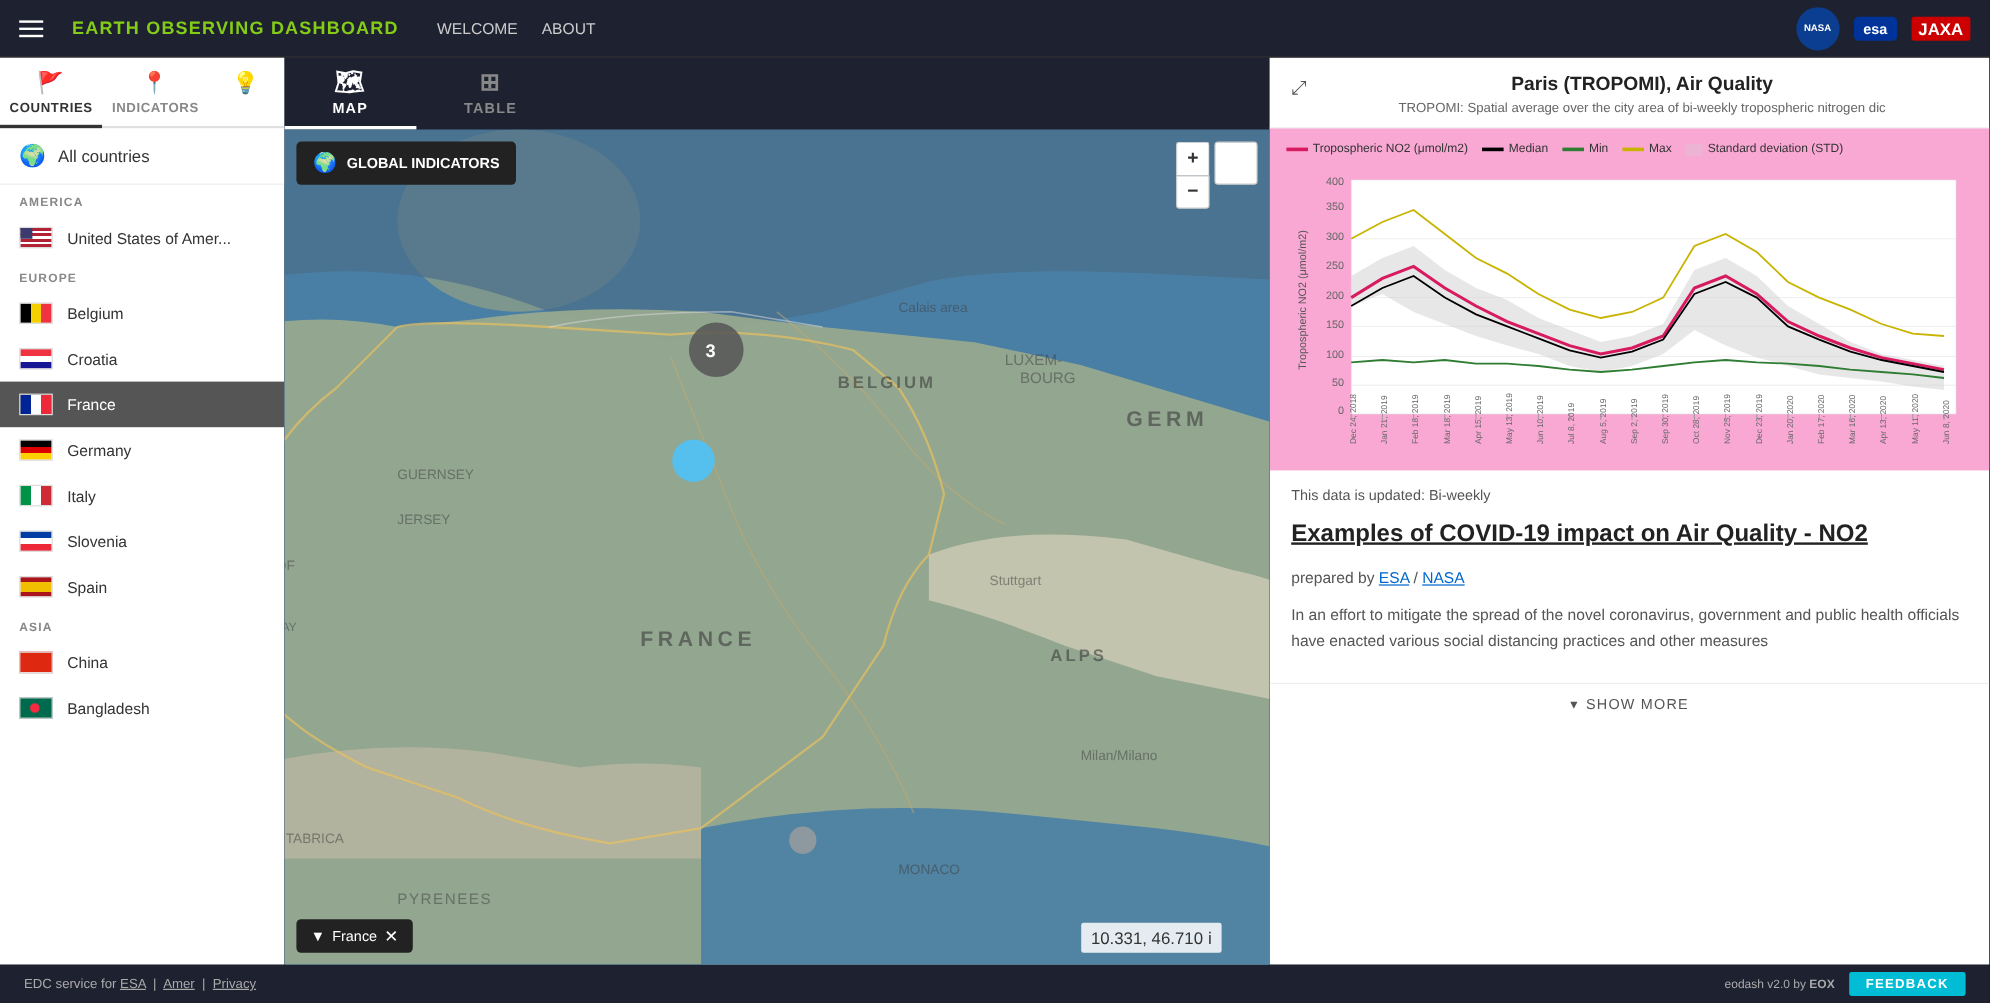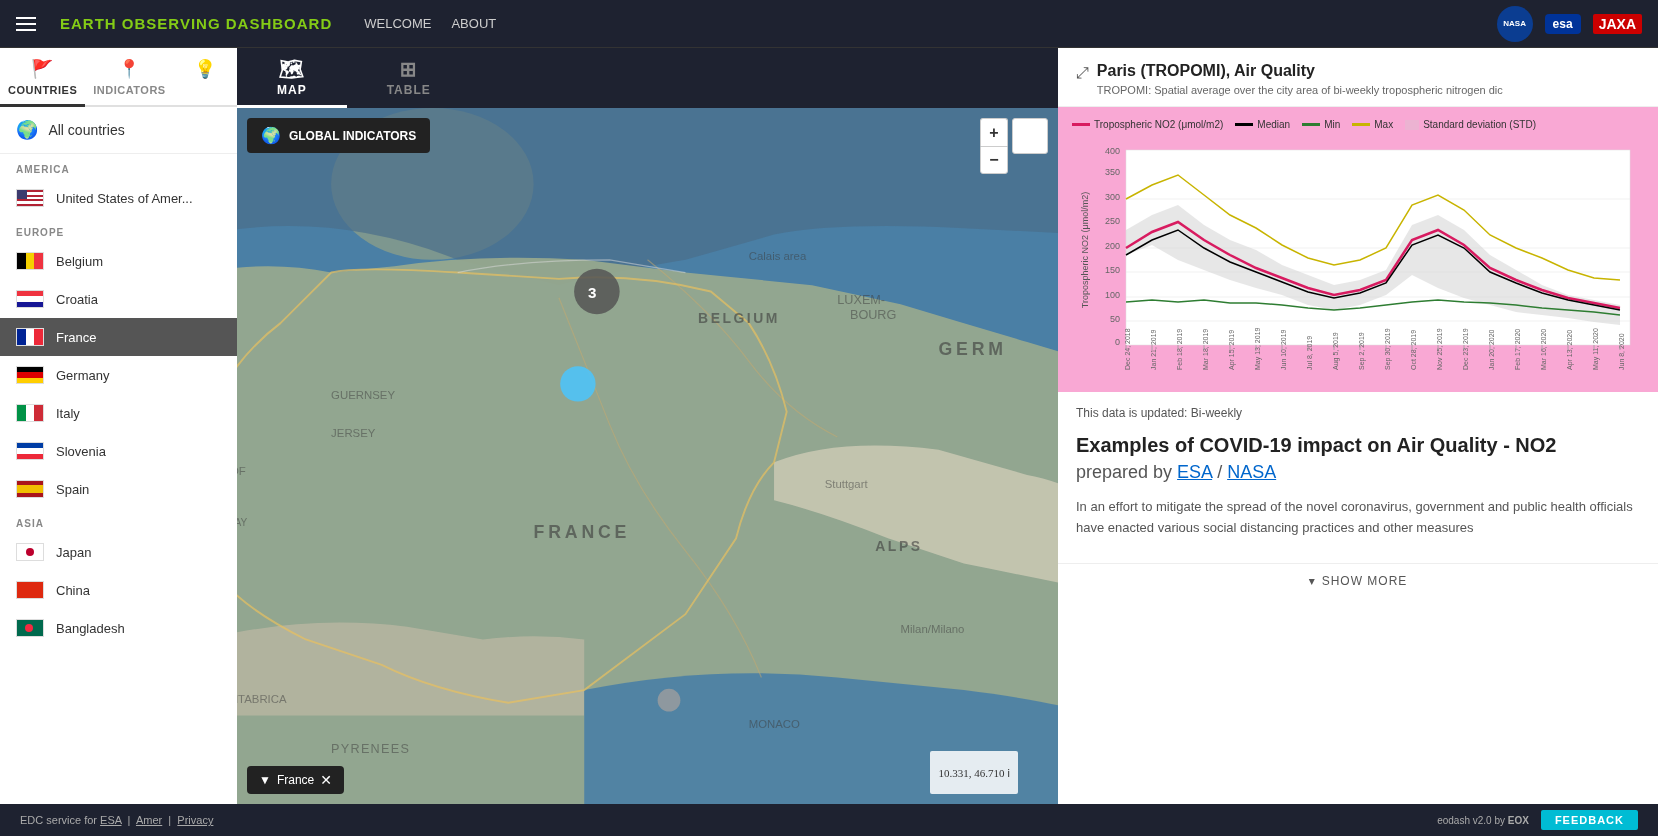--- a/index.html
+++ b/index.html
@@ -280,24 +280,23 @@
       cursor: pointer;
     }
     .filter-x { cursor: pointer; font-size: 14px; }
 
     .map-coords {
       position: absolute;
       bottom: 10px;
       right: 40px;
       background: rgba(255,255,255,0.85);
       color: #333;
-      font-size: 11px;
-      padding: 14px 8px;
+      font-size: 14px;
+      padding: 3px 8px;
       border-radius: 2px;
-      font-family: Liberation Serif, serif;
     }
 
     
     .right-panel {
       width: 600px;
       background: #fff;
       color: #333;
       display: flex;
       flex-direction: column;
       overflow-y: auto;
@@ -311,21 +310,21 @@
       align-items: flex-start;
       gap: 8px;
     }
     .expand-icon {
       font-size: 16px;
       color: #555;
       cursor: pointer;
       flex-shrink: 0;
       margin-top: 2px;
     }
-    .panel-title-block { flex: 1; }
+    .panel-title-block { flex: 1; text-align: center; }
     .panel-title { font-size: 16px; font-weight: bold; color: #222; }
     .panel-subtitle { font-size: 11px; color: #666; margin-top: 3px; line-height: 1.4; }
 
     
     .chart-area {
       padding: 12px 14px;
       background: #f9a8d4;
     }
     .chart-legend {
       display: flex;
@@ -339,23 +338,23 @@
     .legend-box { width: 14px; height: 10px; opacity: 0.3; }
 
     .chart-svg-container {
       width: 100%;
       height: 240px;
     }
 
     
     .panel-body { padding: 14px 18px; }
     .update-text { font-size: 12px; color: #555; margin-bottom: 12px; }
-    .section-title { font-size: 20px; font-weight: bold; color: #222; margin-bottom: 4px; line-height: 1.3; }
-
-    .prepared-by { font-size: 18px; color: #555; margin-bottom: 14px; }
+    .section-title { font-size: 20px; font-weight: bold; color: #222; margin-bottom: 16px; line-height: 1.3; text-decoration: underline; }
+
+    .prepared-by { font-size: 13px; color: #555; margin-bottom: 14px; }
     .prepared-by a { color: #0066cc; text-decoration: underline; cursor: pointer; }
 
     .body-text { font-size: 13px; color: #555; line-height: 1.6; margin-bottom: 10px; }
 
     .show-more-btn {
       display: flex;
       align-items: center;
       justify-content: center;
       gap: 6px;
       padding: 10px;
@@ -475,26 +474,20 @@
       <div class="country-item">
         <div class="flag flag-slovenia"></div>
         <span>Slovenia</span>
       </div>
       <div class="country-item">
         <div class="flag flag-spain"></div>
         <span>Spain</span>
       </div>
 
       <div class="region-header">ASIA</div>
-      <div class="country-item">
-        <div class="flag flag-japan">
-          <div style="width:8px;height:8px;background:#bc002d;border-radius:50%;"></div>
-        </div>
-        <span>Japan</span>
-      </div>
       <div class="country-item">
         <div class="flag flag-china"></div>
         <span>China</span>
       </div>
       <div class="country-item">
         <div class="flag flag-bangladesh">
           <div style="width:8px;height:8px;background:#f42a41;border-radius:50%;margin-left:-2px;"></div>
         </div>
         <span>Bangladesh</span>
       </div>

